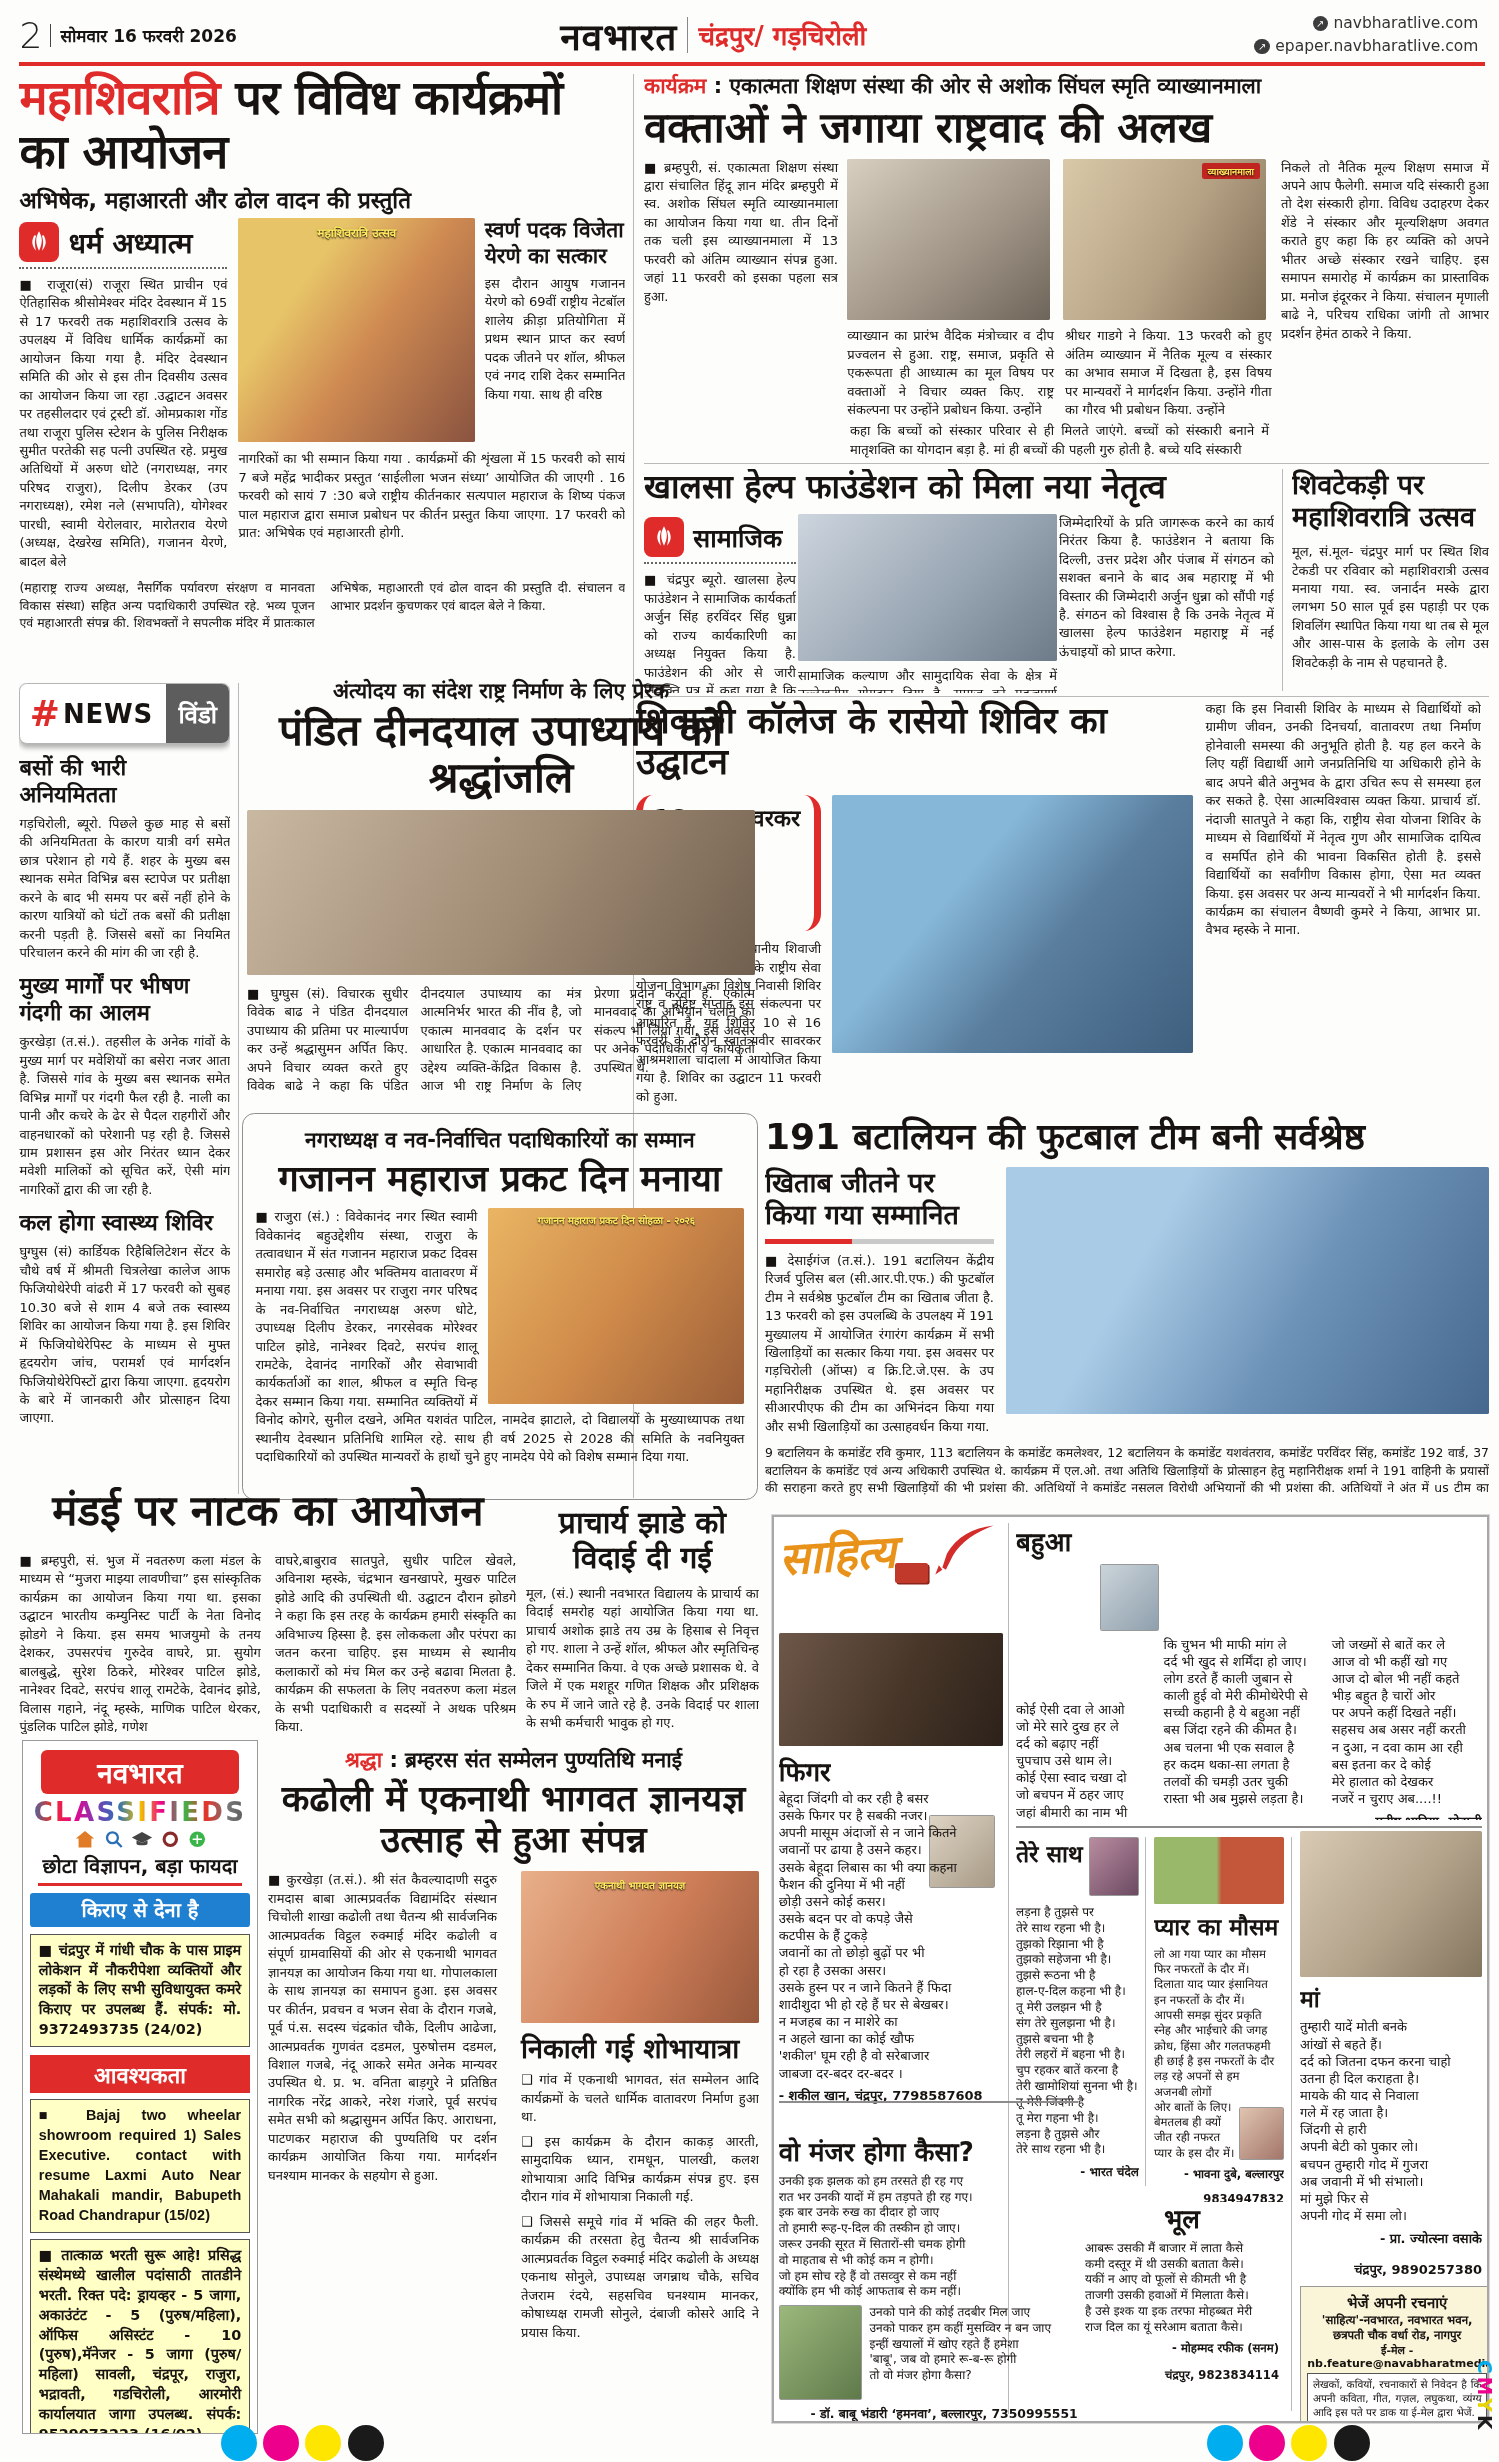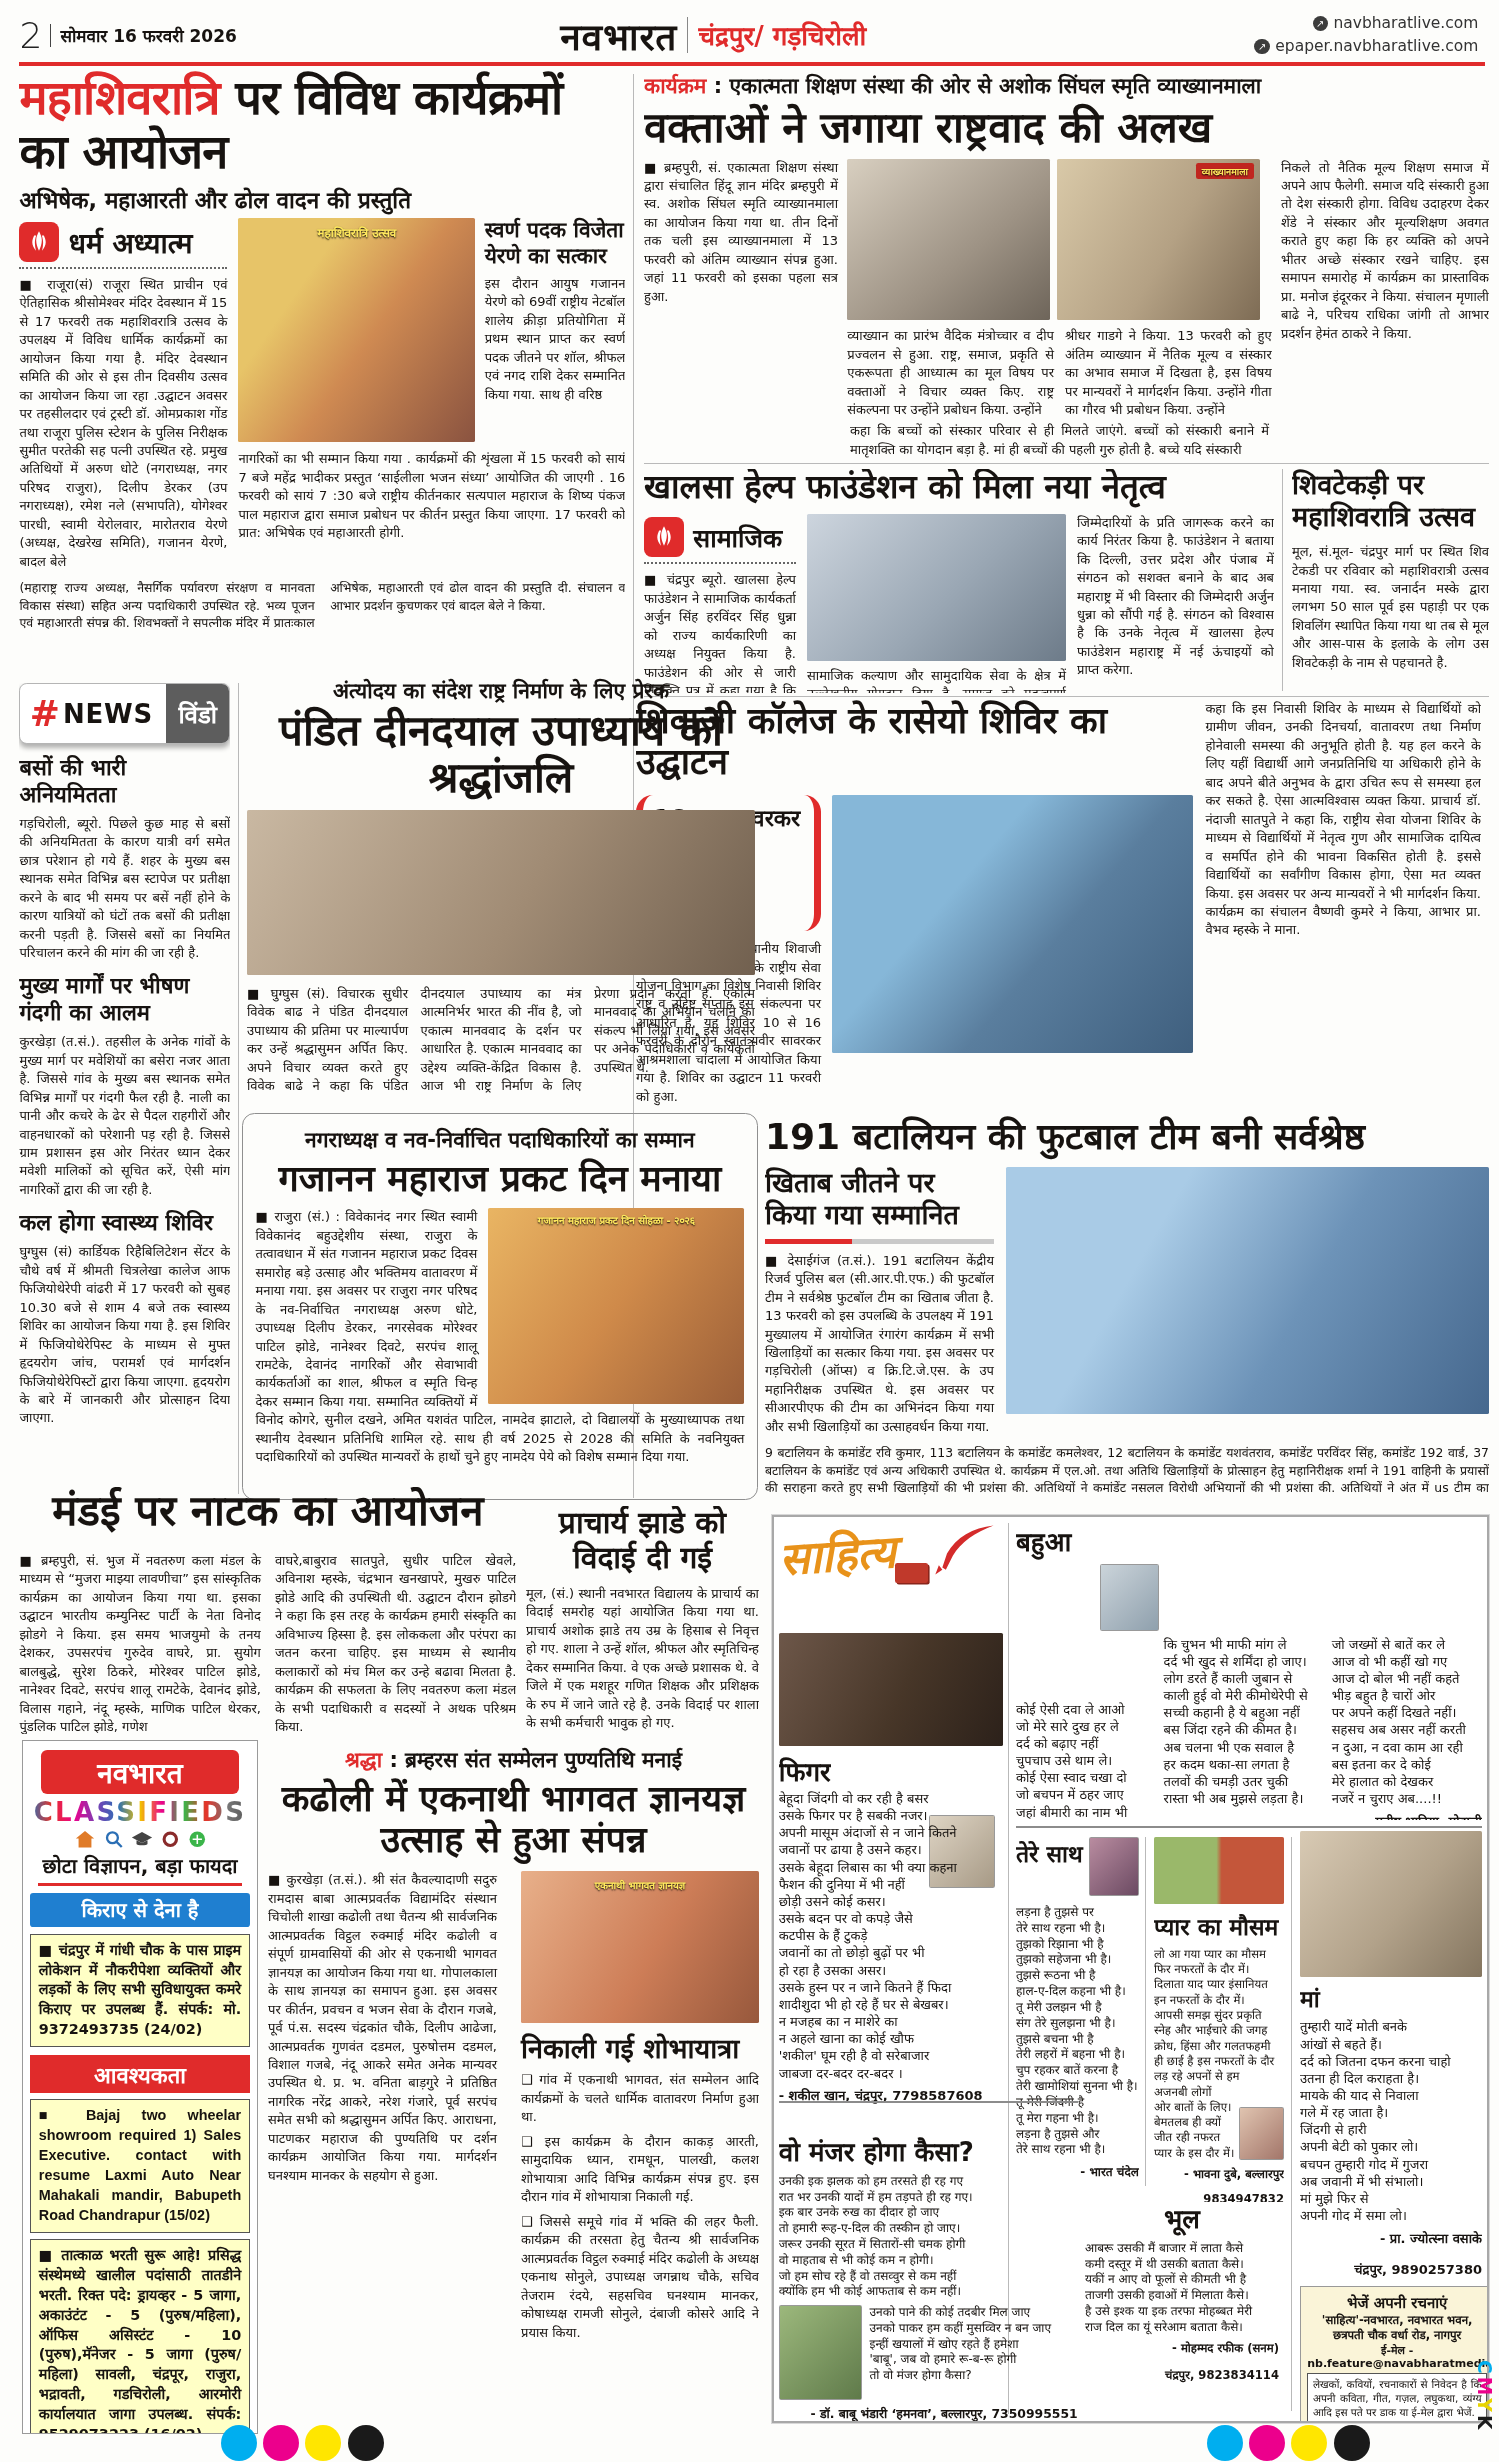--- a/index.html
+++ b/index.html
@@ -128,41 +128,41 @@
   </section>
 
   <div class="vline" style="left:633px;top:74px;height:1424px"></div>
 
   <section class="abs" style="left:644px;top:71px;width:845px;height:388px">
     <p class="kick"><span class="red">कार्यक्रम</span><span> : एकात्मता शिक्षण संस्था की ओर से अशोक सिंघल स्मृति व्याख्यानमाला</span></p>
     <h1 class="h56" style="margin:4.7px 0 7.8px">वक्ताओं ने जगाया राष्ट्रवाद की अलख</h1>
     <div style="display:flex;gap:9.3px">
       <p class="bd" style="width:194px;flex:0 0 194px">■ ब्रम्हपुरी, सं. एकात्मता शिक्षण संस्था द्वारा संचालित हिंदू ज्ञान मंदिर ब्रम्हपुरी में स्व. अशोक सिंघल स्मृति व्याख्यानमाला का आयोजन किया गया था. तीन दिनों तक चली इस व्याख्यानमाला में 13 फरवरी को अंतिम व्याख्यान संपन्न हुआ. जहां 11 फरवरी को इसका पहला सत्र हुआ.</p>
       <div style="flex:1">
-        <div style="display:flex;gap:7px">
+        <div style="display:flex;gap:13px">
           <div class="photo" style="width:203px;height:161px;background:linear-gradient(140deg,#d8cfc0,#9d9284 60%,#6e655a)"></div>
           <div class="photo" style="width:203px;height:161px;background:linear-gradient(120deg,#d9c9a8,#b4a184 55%,#7e6c55)">
             <div class="pcap" style="top:4.7px;right:6.2px;left:auto;background:#c0261f;color:#ffe95e;font-size:9.3px;padding:1.6px 6.2px;border-radius:2.3px">व्याख्यानमाला</div>
           </div>
         </div>
         <div style="display:flex;gap:11px;margin-top:7.8px">
           <p class="bd" style="flex:1">व्याख्यान का प्रारंभ वैदिक मंत्रोच्चार व दीप प्रज्वलन से हुआ. राष्ट्र, समाज, प्रकृति से एकरूपता ही आध्यात्म का मूल विषय पर वक्ताओं ने विचार व्यक्त किए. राष्ट्र संकल्पना पर उन्होंने प्रबोधन किया. उन्होंने</p>
           <p class="bd" style="flex:1">श्रीधर गाडगे ने किया. 13 फरवरी को हुए अंतिम व्याख्यान में नैतिक मूल्य व संस्कार का अभाव समाज में दिखता है, इस विषय पर मान्यवरों ने मार्गदर्शन किया. उन्होंने गीता का गौरव भी प्रबोधन किया. उन्होंने</p>
         </div>
       </div>
       <p class="bd" style="width:208px;flex:0 0 208px">निकले तो नैतिक मूल्य शिक्षण समाज में अपने आप फैलेगी. समाज यदि संस्कारी हुआ तो देश संस्कारी होगा. विविध उदाहरण देकर शेंडे ने संस्कार और मूल्यशिक्षण अवगत कराते हुए कहा कि हर व्यक्ति को अपने भीतर अच्छे संस्कार रखने चाहिए. इस समापन समारोह में कार्यक्रम का प्रास्ताविक प्रा. मनोज इंदूरकर ने किया. संचालन मृणाली बाढे ने, परिचय राधिका जांगी तो आभार प्रदर्शन हेमंत ठाकरे ने किया.</p>
     </div>
     <p class="bd" style="position:absolute;left:206px;bottom:0;width:419px">कहा कि बच्चों को संस्कार परिवार से ही मिलते जाएंगे. बच्चों को संस्कारी बनाने में मातृशक्ति का योगदान बड़ा है. मां ही बच्चों की पहली गुरु होती है. बच्चे यदि संस्कारी</p>
   </section>
 
   <div class="hline" style="left:644px;top:463px;width:845px"></div>
 
   <section class="abs" style="left:644px;top:469px;width:630px;height:224px">
     <h1 class="h44">खालसा हेल्प फाउंडेशन को मिला नया नेतृत्व</h1>
-    <div style="display:flex;gap:11px;margin-top:7.8px">
+    <div style="display:flex;gap:2px;margin-top:7.8px">
       <div style="width:152px;flex:0 0 152px">
         <div class="seclab">
           <span class="secicon">
             <svg width="26" height="26" viewBox="0 0 24 24">
                 <path d="M12 2c-1.2 2.5-2.6 5.2-2.6 8.4 0 3.6 1.2 6.8 2.6 9.6 1.4-2.8 2.6-6 2.6-9.6C14.6 7.2 13.2 4.5 12 2z" fill="#fff"></path>
                 <path d="M7.5 6c-.9 2-1.7 4-1.7 6.3 0 2.9 1.5 5.5 3.4 7.7-.6-2.3-1-4.6-1-7 0-2.5.5-4.8 1.2-7H7.5zM16.5 6c.9 2 1.7 4 1.7 6.3 0 2.9-1.5 5.5-3.4 7.7.6-2.3 1-4.6 1-7 0-2.5-.5-4.8-1.2-7h1.9z" fill="#fff"></path>
               </svg>
           </span>
           <span class="sectxt" style="font-size:25px">सामाजिक</span>
         </div>

